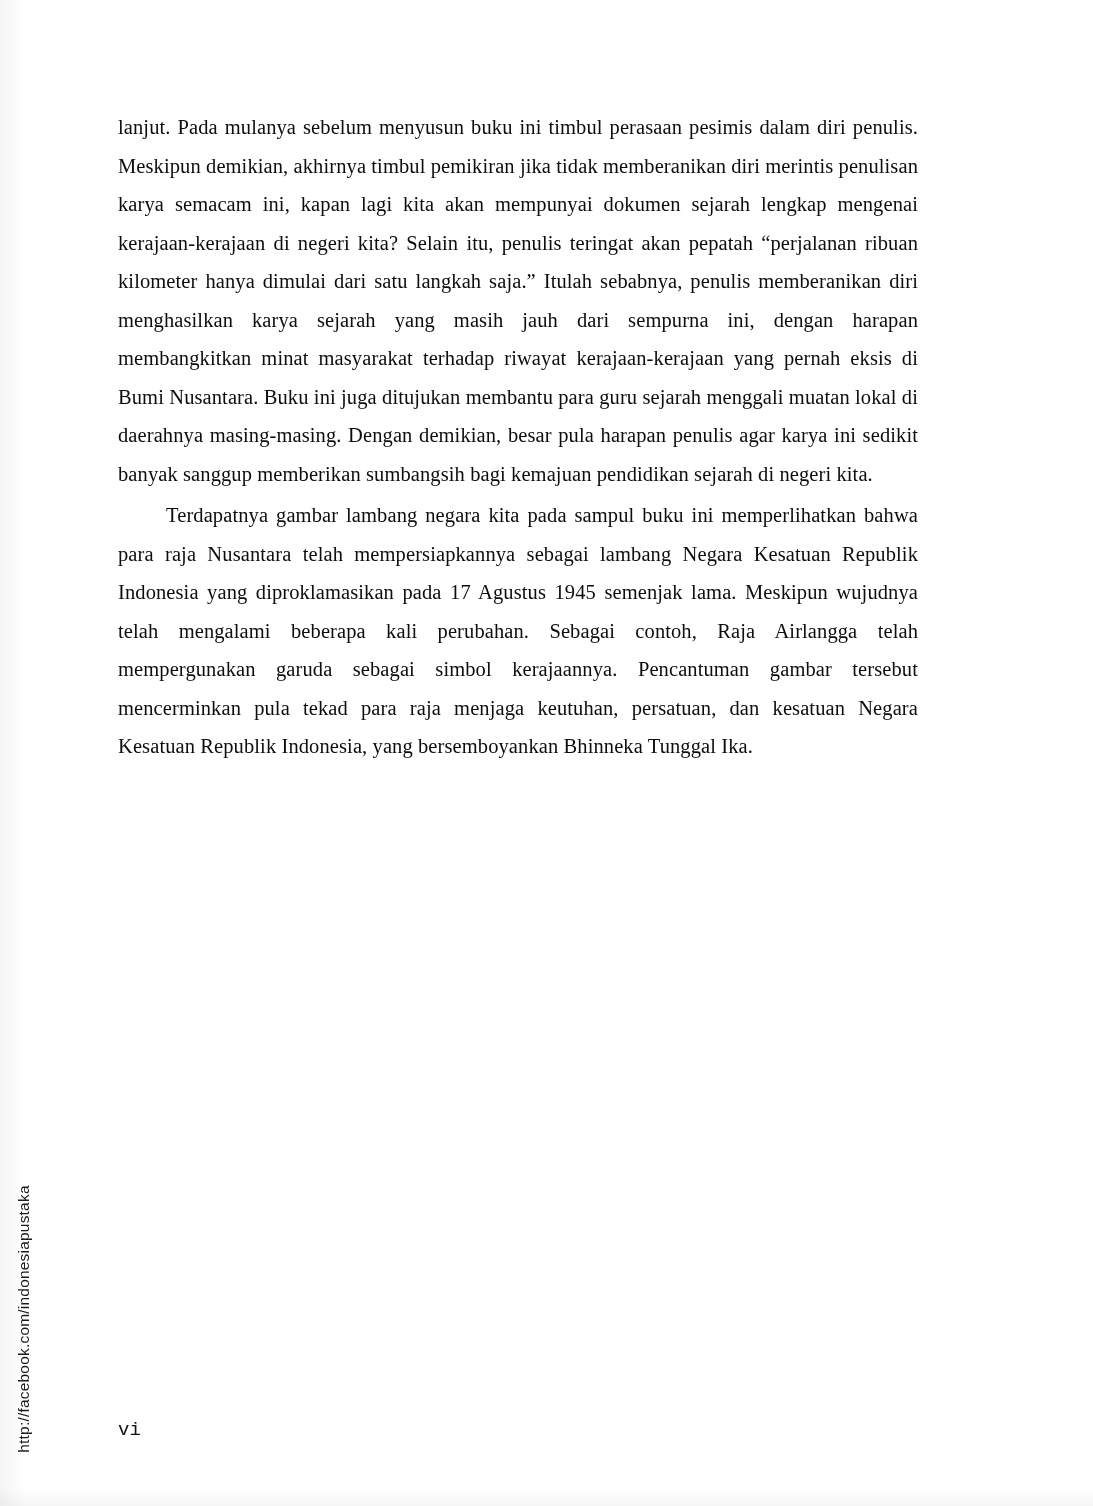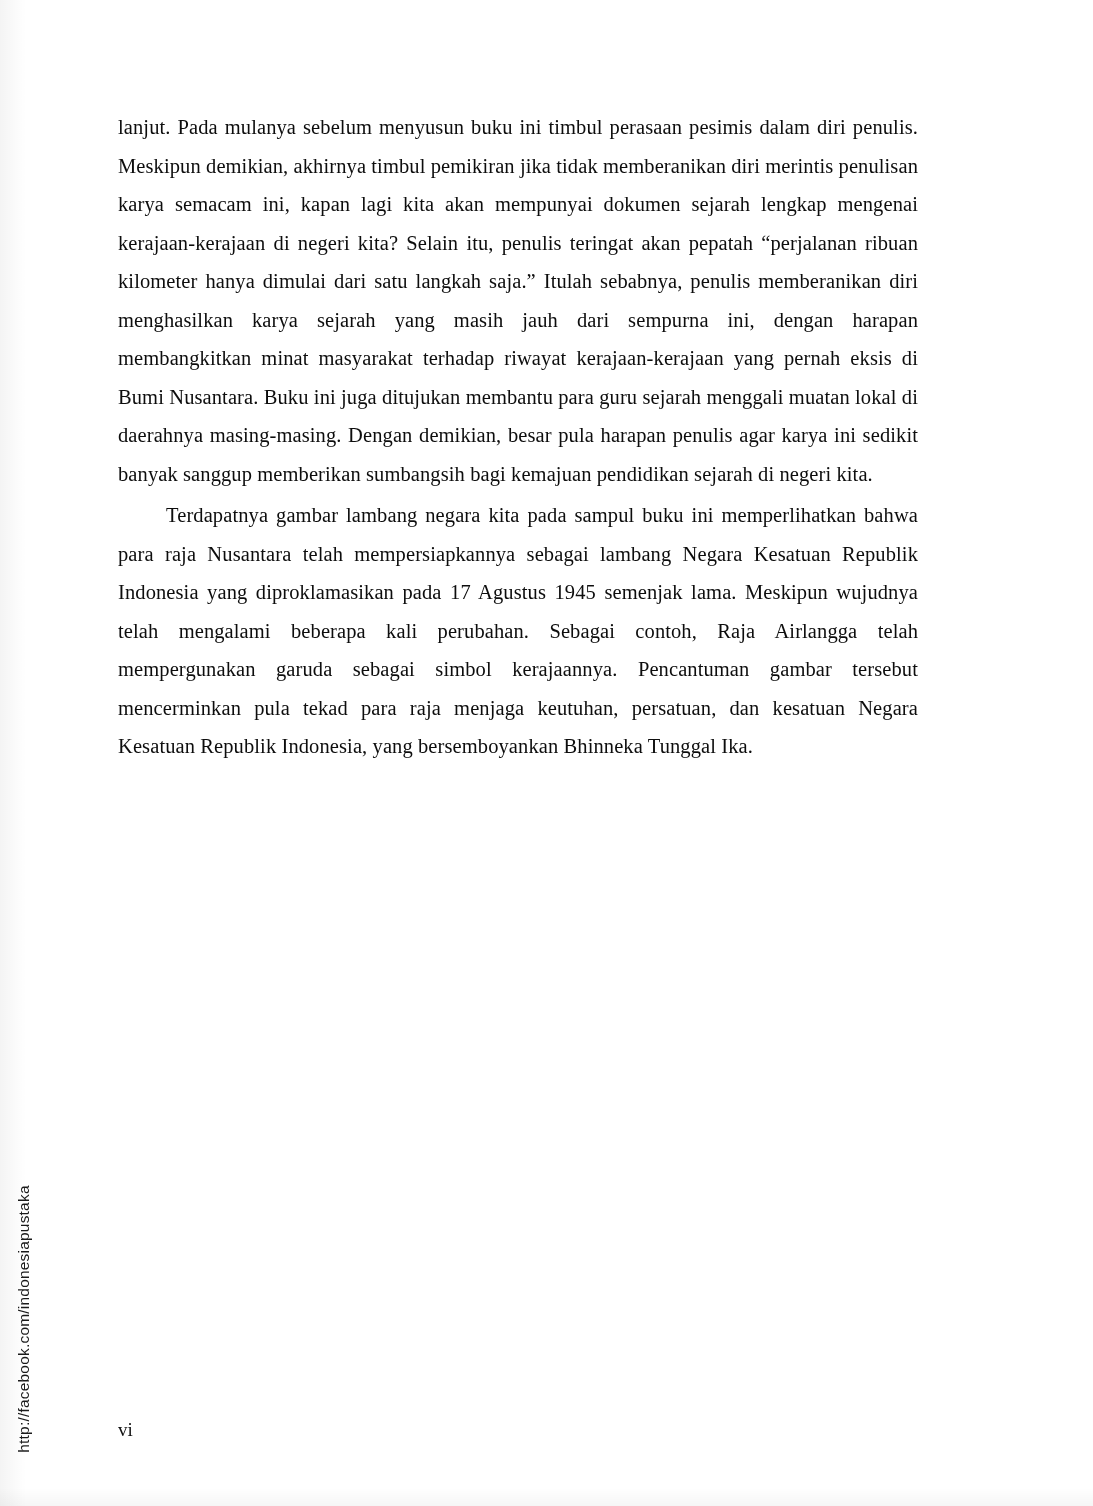--- a/index.html
+++ b/index.html
@@ -45,21 +45,21 @@
     margin-top: 3px;
   }
 
   .folio {
     position: absolute;
     left: 118px;
     top: 1419px;
     font-size: 19px;
     line-height: 22px;
     color: #111111;
-    font-family: Liberation Serif, serif;
+    font-family: Liberation Mono, monospace;
   }
 
   .side-url {
     position: absolute;
     left: -176px;
     top: 1310px;
     width: 400px;
     transform: rotate(-90deg);
     transform-origin: center center;
     font-family: "Liberation Sans", sans-serif;

